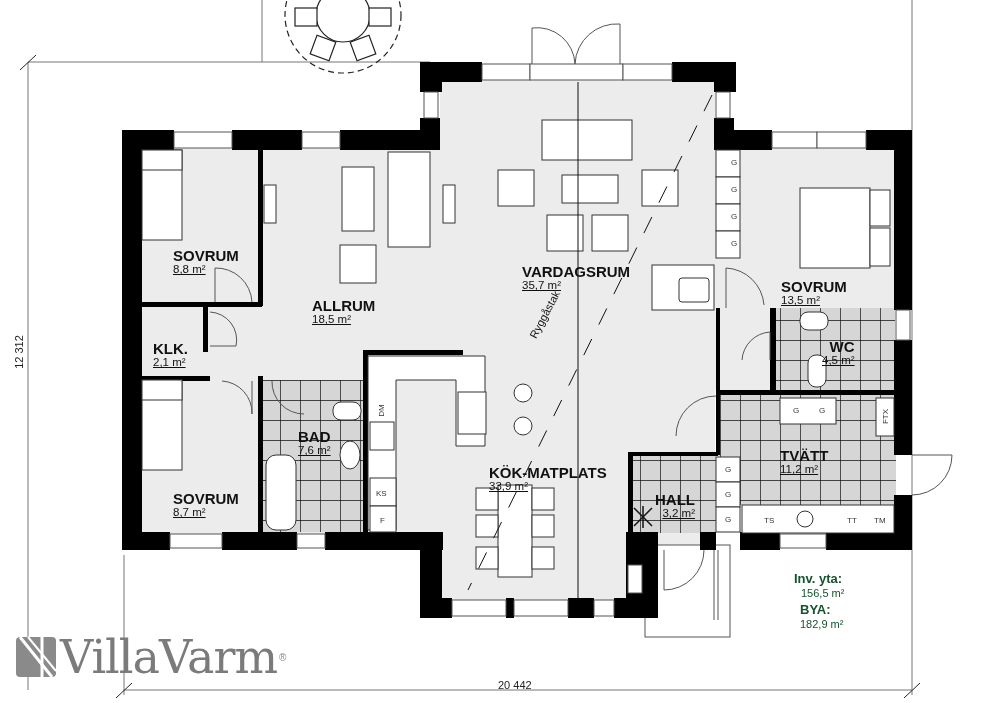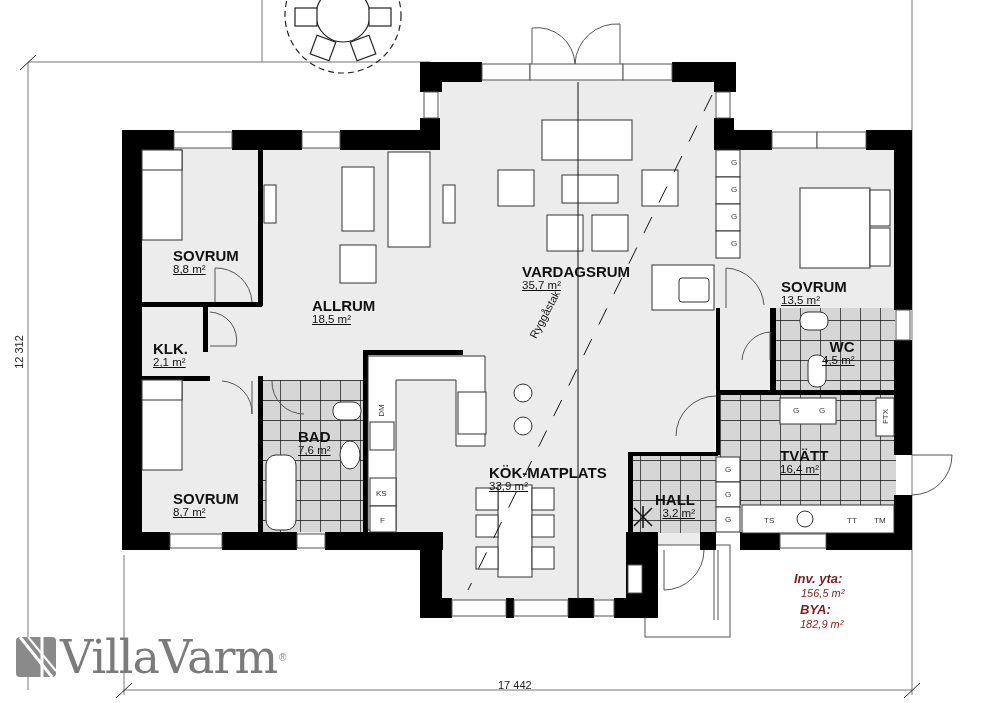--- a/index.html
+++ b/index.html
@@ -6,21 +6,21 @@
   body { width: 1000px; height: 703px; position: relative; overflow: hidden; font-family: "Liberation Sans", sans-serif; }
   .plan { position: absolute; left: 0; top: 0; width: 1000px; height: 703px; }
   .label { position: absolute; font-family: "Liberation Sans", sans-serif; color: #111; line-height: 1; white-space: nowrap; }
   .room-name { font-weight: bold; font-size: 15px; margin-top: 8px; }
   .room-area { font-size: 11.5px; margin-top: 1px; text-decoration: underline; }
   .small { font-size: 8px; color: #333; position: absolute; font-family: "Liberation Sans", sans-serif; }
   .dim { position: absolute; font-size: 11px; color: #222; font-family: "Liberation Sans", sans-serif; }
   .logo { position: absolute; left: 16px; top: 630px; height: 54px; display: flex; align-items: center; color: #7a7a7a; }
   .logo-text { font-family: "DejaVu Serif", "Liberation Serif", serif; font-size: 46px; letter-spacing: -1px; color: #7b7b7b; }
   .logo-reg { font-size: 10px; vertical-align: top; margin-left: 2px; color: #888; }
-  .totals { position: absolute; left: 794px; top: 571px; font-family: "Liberation Sans", sans-serif; color: #7f1d1d; font-style: italic; }
+  .totals { position: absolute; left: 794px; top: 571px; font-family: "Liberation Sans", sans-serif; color: #14532d; }
   .totals .h { font-weight: bold; font-size: 13px; }
   .totals .v { font-size: 11px; margin: 1px 0 3px 7px; }
 </style>
 </head>
 <body>
 
 <svg class="plan" viewBox="0 0 1000 703" xmlns="http://www.w3.org/2000/svg">
   <defs>
     <pattern id="tiles" width="20" height="20" patternUnits="userSpaceOnUse">
       <rect width="20" height="20" fill="#d6d6d6"></rect>
@@ -237,21 +237,21 @@
 <div class="label" style="left:489px;top:457px;">
   <div class="room-name">KÖK-MATPLATS</div>
   <div class="room-area">33,9 m²</div>
 </div>
 <div class="label" style="left:655px;top:484px;text-align:right;">
   <div class="room-name">HALL</div>
   <div class="room-area">3,2 m²</div>
 </div>
 <div class="label" style="left:780px;top:440px;">
   <div class="room-name">TVÄTT</div>
-  <div class="room-area">16,4 m²</div>
+  <div class="room-area">11,2 m²</div>
 </div>
 <div class="label" style="left:173px;top:483px;">
   <div class="room-name">SOVRUM</div>
   <div class="room-area">8,7 m²</div>
 </div>
 
 <div class="label" style="left:528px;top:335px;font-size:11px;transform:rotate(-62deg);transform-origin:left top;">Ryggåstak</div>
 
 <span class="small" style="left:731px;top:158px;">G</span>
 <span class="small" style="left:731px;top:185px;">G</span>
@@ -264,21 +264,21 @@
 <span class="small" style="left:725px;top:515px;">G</span>
 <span class="small" style="left:376px;top:489px;">KS</span>
 <span class="small" style="left:380px;top:516px;">F</span>
 <span class="small" style="left:375px;top:406px;transform:rotate(-90deg);">DM</span>
 <span class="small" style="left:752px;top:516px;margin-left:12px;">TS</span>
 <span class="small" style="left:847px;top:516px;">TT</span>
 <span class="small" style="left:874px;top:516px;">TM</span>
 <span class="small" style="left:878px;top:412px;transform:rotate(-90deg);">FTX</span>
 
 <div class="dim" style="left:2px;top:346px;transform:rotate(-90deg);transform-origin:center;">12 312</div>
-<div class="dim" style="left:498px;top:679px;">17 442</div>
+<div class="dim" style="left:498px;top:679px;">20 442</div>
 
 <div class="totals">
   <div class="h">Inv. yta:</div>
   <div class="v">156,5 m²</div>
   <div class="h" style="margin-left:6px;">BYA:</div>
   <div class="v" style="margin-left:6px;">182,9 m²</div>
 </div>
 
 <div class="logo">
   <svg width="44" height="44" viewBox="0 0 44 44">

